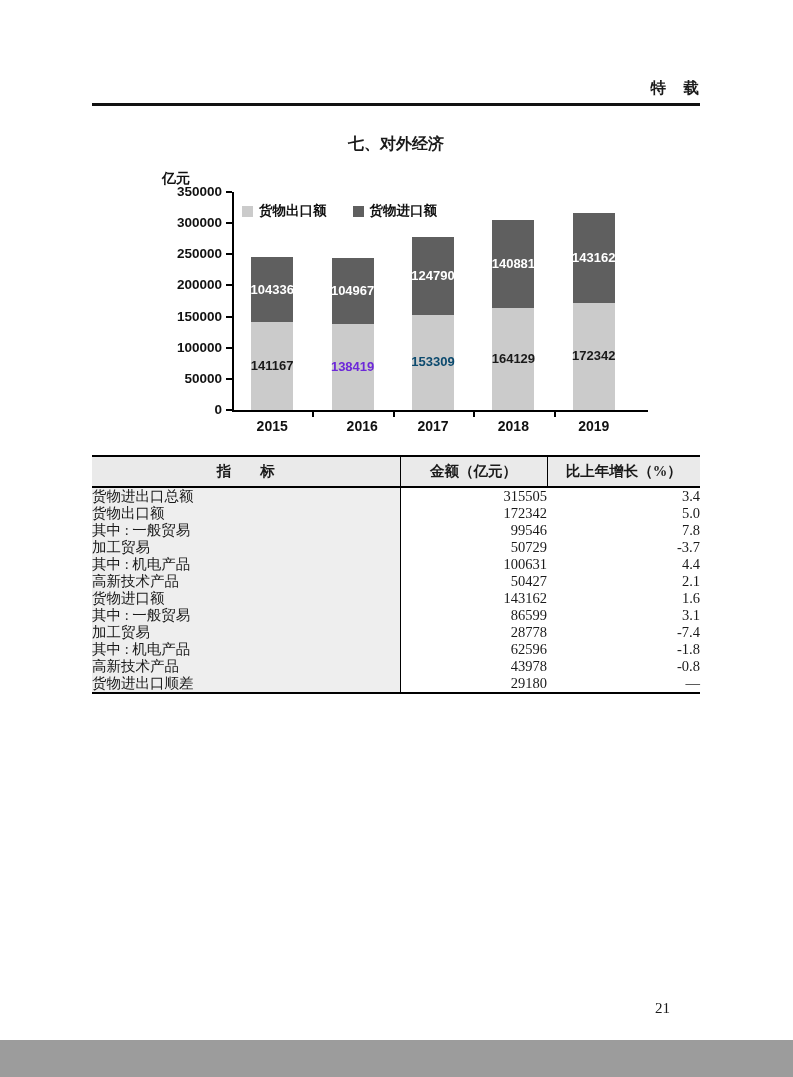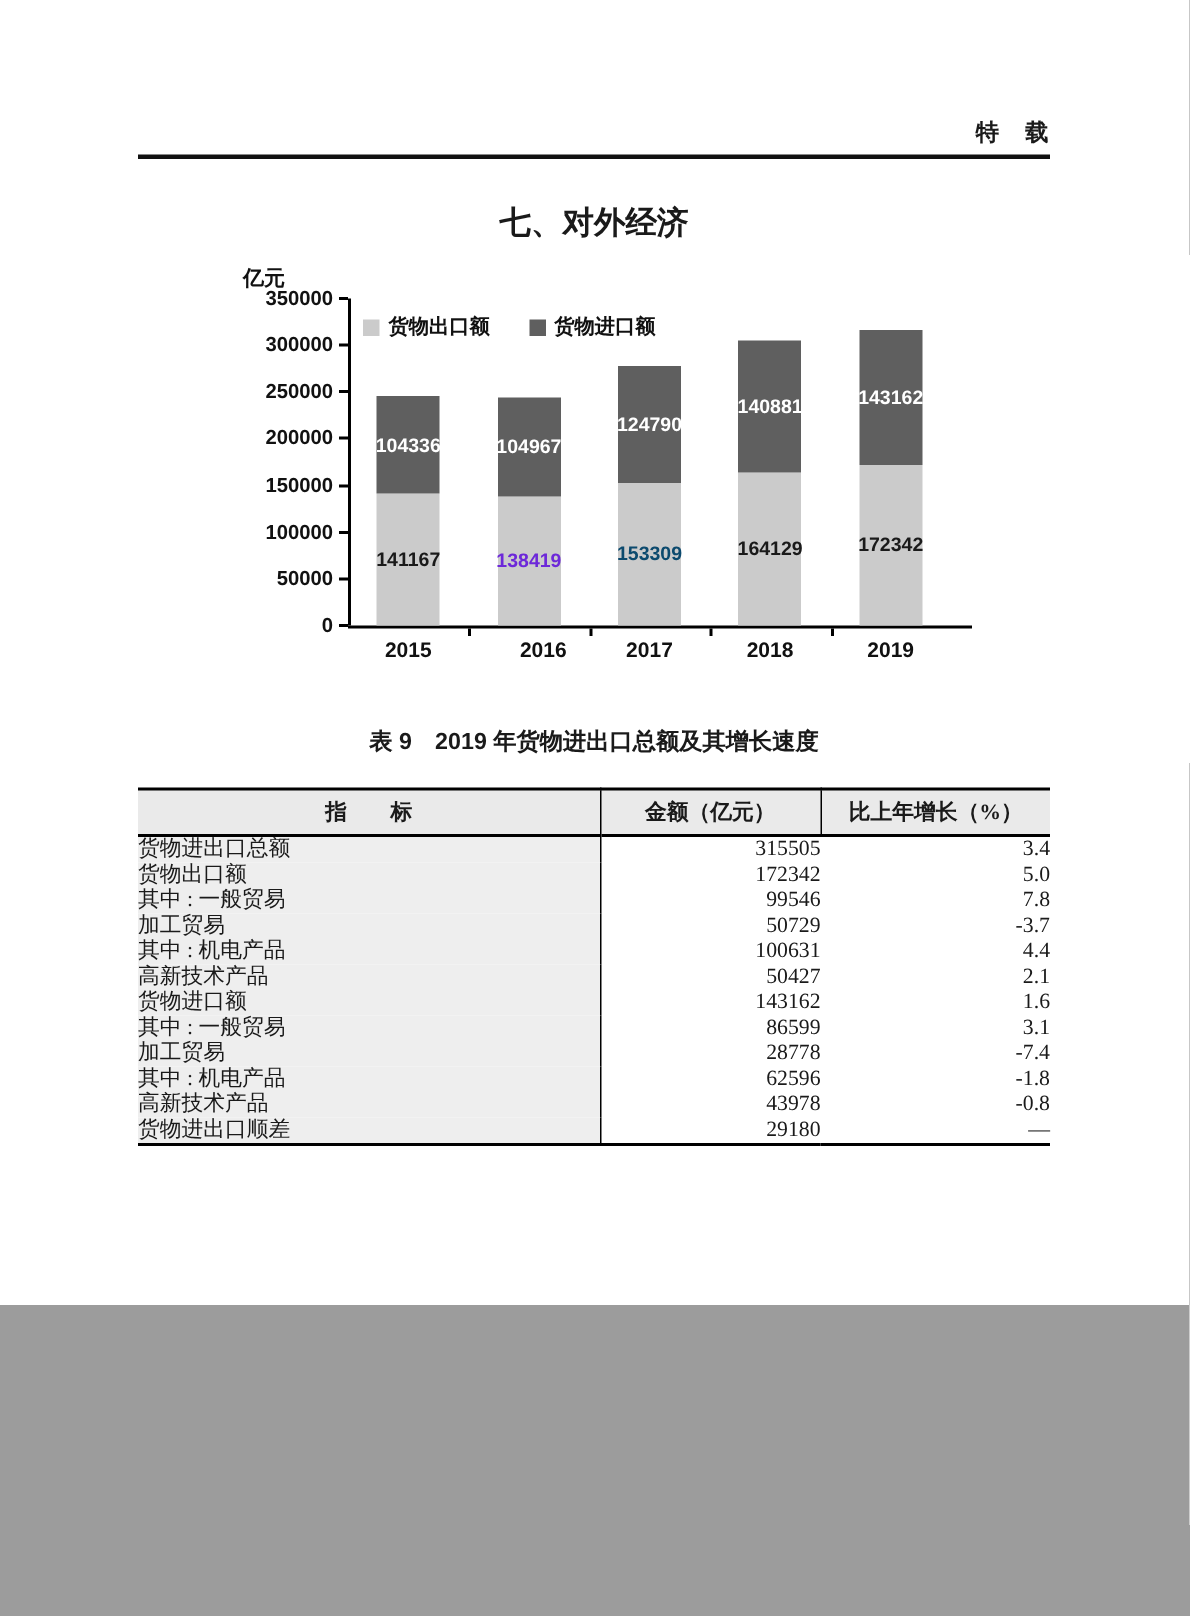--- a/index.html
+++ b/index.html
@@ -1,30 +1,30 @@
 <!DOCTYPE html>
 <html><head>
 <meta charset="utf-8">
 <style>
   html,body{margin:0;padding:0;background:#9c9c9c;}
   .page{
-    position:relative; width:793px; height:870px; margin:0 auto;
+    position:relative; width:793px; height:1040px; margin:0 auto;
     background:#ffffff; box-sizing:border-box; padding:0 93px 0 92px;
     font-family:"Liberation Serif","DejaVu Serif",serif; color:#1a1a1a;
     overflow:hidden;
   }
   
   .running-head{
     padding-top:78px; text-align:right; font-weight:bold; font-size:15.5px;
     font-family:"Liberation Sans","DejaVu Sans",sans-serif; letter-spacing:1px;
   }
   .head-rule{border-bottom:3px solid #111; margin-top:4px;}
   
   .section-title{
-    margin:28px 0 0 0; text-align:center; font-size:21px; font-weight:bold;
+    margin:28px 0 0 0; text-align:center; font-size:16px; font-weight:bold;
     font-family:"Liberation Sans","DejaVu Sans",sans-serif;
   }
   
   .body-text{
     margin:24px 0 0 0; font-size:15.5px; line-height:31.5px;
     text-align:justify; text-indent:2em;
   }
   .body-text sup{font-size:9.5px; line-height:0;}
   
   .caption{
@@ -137,21 +137,20 @@
           <span class="c-swatch" style="background: rgb(203, 203, 203);"></span>
           <span>货物出口额</span>
         </span>
         <span class="c-legitem">
           <span class="c-swatch" style="background: rgb(95, 95, 95);"></span>
           <span>货物进口额</span>
         </span>
       </div>
     </div>
 
-  <h2 class="caption table-caption">表 9　2019 年货物进出口总额及其增长速度</h2>
 
   <table class="stat">
     <colgroup>
       <col style="width:308px">
         <col style="width:147px">
         <col style="width:153px">
     </colgroup>
     <thead>
         <tr>
           <th>指　　标</th>

